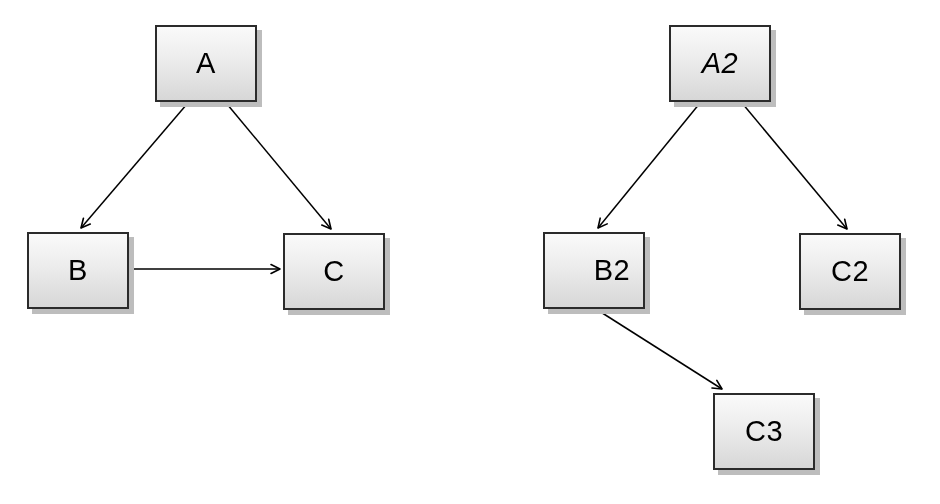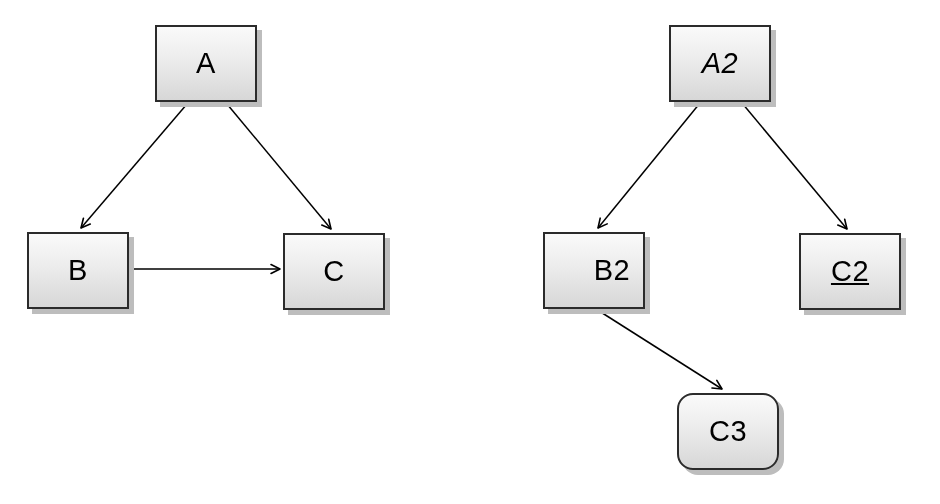--- a/index.html
+++ b/index.html
@@ -45,22 +45,22 @@
     stroke: #000000;
     stroke-width: 1.5;
     fill: none;
   }
   
   .pos-a  { left: 155px; top: 25px;  }
   .pos-b  { left: 27px;  top: 232px; }
   .pos-c  { left: 283px; top: 233px; }
   .pos-a2 { left: 669px; top: 25px; font-style: italic;  }
   .pos-b2 { left: 543px; top: 232px; padding-left: 36px; }
-  .pos-c2 { left: 799px; top: 233px; text-decoration: underline; }
-  .pos-c3 { left: 677px; top: 393px; border-radius: 16px; }
+  .pos-c2 { left: 799px; top: 233px; }
+  .pos-c3 { left: 713px; top: 393px; }
 </style>
 </head>
 <body>
 
 <div id="canvas">
 
   <svg id="edge-layer" viewBox="0 0 940 504" xmlns="http://www.w3.org/2000/svg">
     <defs>
       <marker id="arrowhead" markerUnits="userSpaceOnUse" markerWidth="16" markerHeight="16" refX="11" refY="6" orient="auto">
         <path d="M2,1.5 L11,6 L2,10.5" fill="none" stroke="#000000" stroke-width="1.6" stroke-linecap="round" stroke-linejoin="round"></path>

